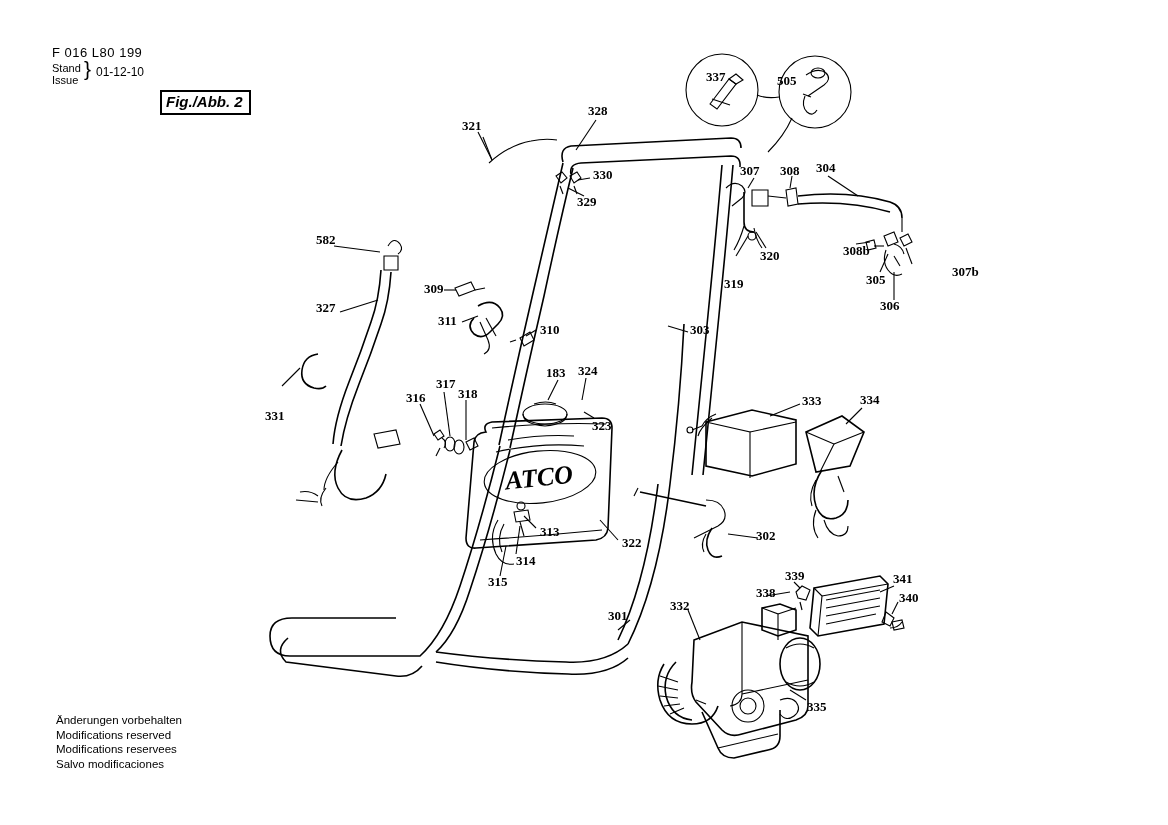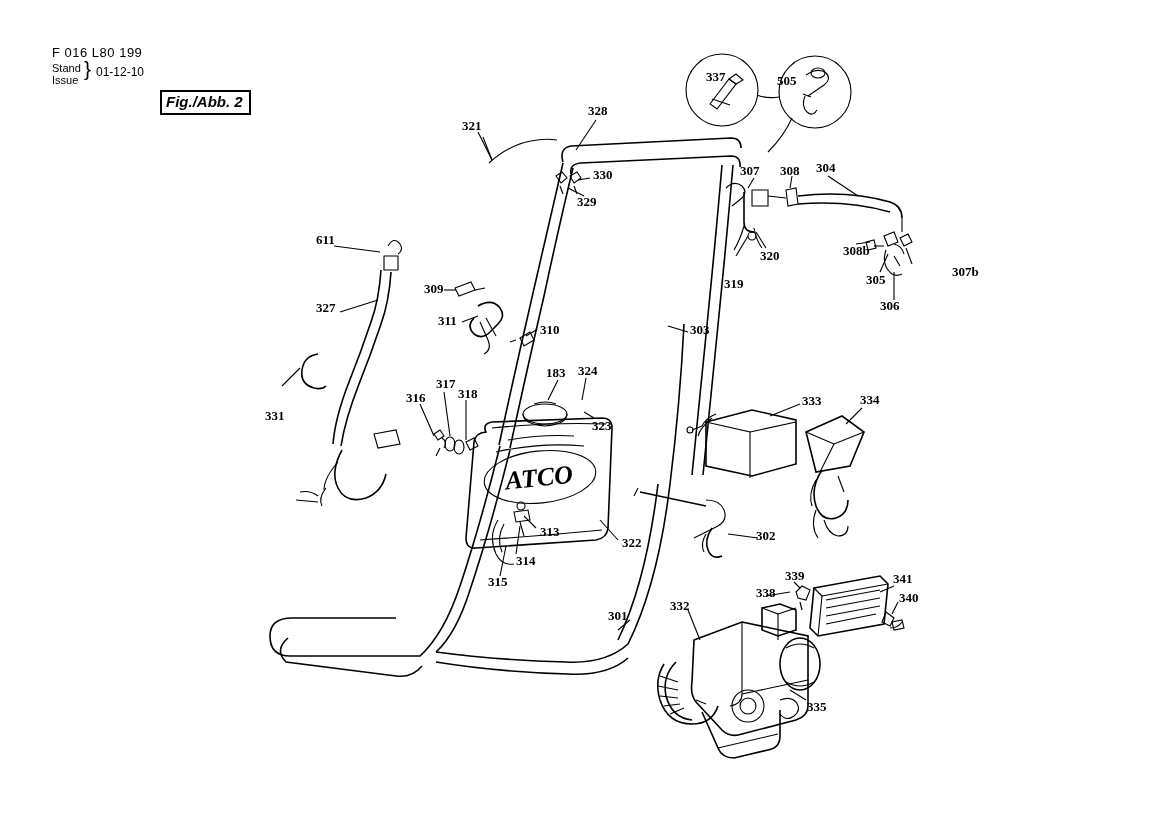--- a/index.html
+++ b/index.html
@@ -88,20 +88,26 @@
 
   <div class="hdr" id="hdr-part-number">F 016 L80 199</div>
   <div class="hdr" id="hdr-stand">
     <div>Stand</div>
     <div>Issue</div>
   </div>
   <div class="hdr" id="hdr-brace">}</div>
   <div class="hdr" id="hdr-date">01-12-10</div>
   <div class="hdr" id="hdr-fig">Fig./Abb. 2</div>
 
+  <div id="footer-notes">
+    <div>Änderungen vorbehalten</div>
+    <div>Modifications reserved</div>
+    <div>Modifications reservees</div>
+    <div>Salvo modificaciones</div>
+  </div>
 
   <svg class="art" viewBox="0 0 1168 825">
 
     <circle cx="722" cy="90" r="36" class="ln"></circle>
     <circle cx="815" cy="92" r="36" class="ln"></circle>
 
     <g>
       <path class="ln" d="M710 104 L729 79 L736 84 L717 109 Z"></path>
       <path class="ln" d="M729 79 L736 74 L743 80 L736 84 Z"></path>
       <path class="ln" d="M712 99 L730 105"></path>
@@ -356,21 +362,21 @@
   <div class="label" style="left:488px; top:574px;">315</div>
   <div class="label" style="left:406px; top:390px;">316</div>
   <div class="label" style="left:436px; top:376px;">317</div>
   <div class="label" style="left:458px; top:386px;">318</div>
   <div class="label" style="left:724px; top:255px;margin-top:21px;">319</div>
   <div class="label" style="left:760px; top:248px;">320</div>
   <div class="label" style="left:462px; top:118px;">321</div>
   <div class="label" style="left:622px; top:535px;">322</div>
   <div class="label" style="left:592px; top:418px;">323</div>
   <div class="label" style="left:578px; top:363px;">324</div>
-  <div class="label" style="left:316px; top:232px;">611</div>
+  <div class="label" style="left:316px; top:232px;">582</div>
   <div class="label" style="left:316px; top:300px;">327</div>
   <div class="label" style="left:588px; top:103px;">328</div>
   <div class="label" style="left:577px; top:194px;">329</div>
   <div class="label" style="left:593px; top:167px;">330</div>
   <div class="label" style="left:265px; top:408px;">331</div>
   <div class="label" style="left:670px; top:598px;">332</div>
   <div class="label" style="left:802px; top:393px;">333</div>
   <div class="label" style="left:860px; top:392px;">334</div>
   <div class="label" style="left:807px; top:699px;">335</div>
   <div class="label" style="left:777px; top:73px;">505</div>

